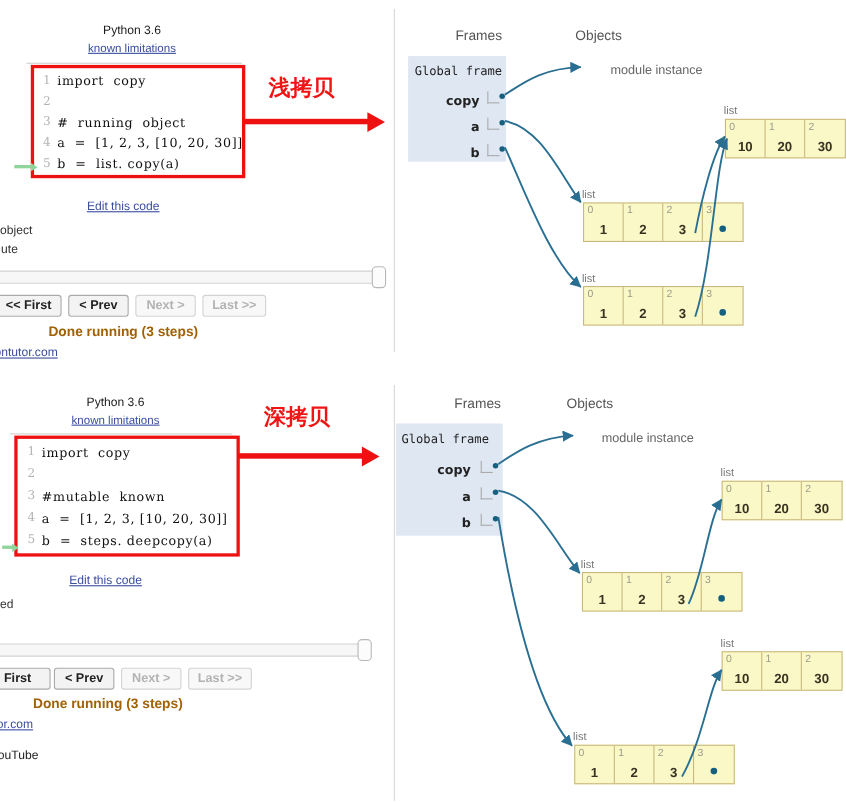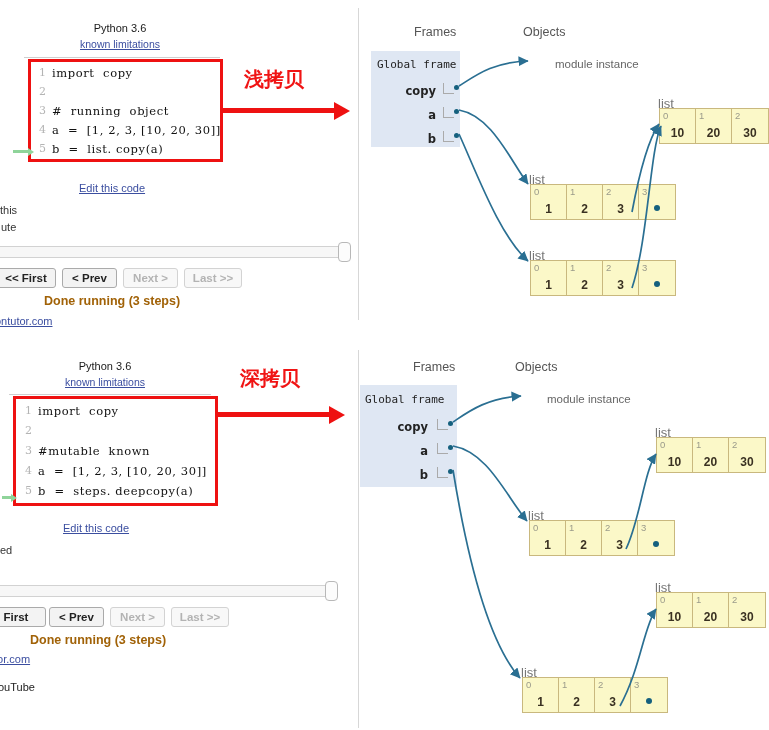--- a/index.html
+++ b/index.html
@@ -48,21 +48,21 @@
   .col-head{position:absolute;font-size:12.5px;color:#555;}
   .global-frame{position:absolute;background:#dfe7f3;box-sizing:border-box;}
   .gf-title{position:absolute;font-family:"DejaVu Sans Mono","Liberation Mono",monospace;
             font-size:11px;color:#222;white-space:pre;}
   .var-row{position:absolute;font-family:"DejaVu Sans","Liberation Sans",sans-serif;
            font-size:11.5px;font-weight:bold;color:#222;text-align:right;}
   .var-slot{position:absolute;border-left:1px solid #aaa;border-bottom:1px solid #aaa;
             width:11px;height:11px;box-sizing:border-box;}
   .dot{position:absolute;width:5px;height:5px;border-radius:50%;background:#15607e;}
   .obj-label{position:absolute;font-size:11.5px;color:#666;white-space:nowrap;padding-left:20px;}
-  .list-title{position:absolute;font-size:13px;color:#777;}
+  .list-title{position:absolute;font-size:10px;color:#777;}
   .list-box{position:absolute;display:flex;box-sizing:border-box;
             border:1px solid #c9b87e;background:#fbf8c8;}
   .cell{position:relative;border-right:1px solid #c9b87e;box-sizing:border-box;
         width:36px;height:34px;}
   .cell:last-child{border-right:none;}
   .cell .idx{position:absolute;left:3px;top:1px;font-size:9.5px;color:#9a9a8a;}
   .cell .val{position:absolute;left:0;right:0;bottom:3px;text-align:center;
              font-size:12px;font-weight:bold;color:#3a3122;}
   .cell .ptr{position:absolute;left:50%;top:60%;margin-left:-3px;width:6px;height:6px;
              border-radius:50%;background:#15607e;}
@@ -91,21 +91,21 @@
     <div class="codetext" style="top:44px;">#  running  object</div>
     <div class="lineno" style="left:2px;top:63px;">4</div>
     <div class="codetext" style="top:63px;">a  =  [1, 2, 3, [10, 20, 30]]</div>
     <div class="lineno" style="left:2px;top:82px;">5</div>
     <div class="codetext" style="top:82px;">b  =  list. copy(a)</div>
   </div>
   <div class="arrow-green" style="left:13px;top:150px;"></div>
 
   <div class="edit-link" style="left:79px;top:182px;">Edit this code</div>
 
-  <div class="trunc-text" style="left:0px;top:204px;">this</div>
+  <div class="trunc-text" style="left:0px;top:204px;">object</div>
   <div class="trunc-text" style="left:1px;top:221px;">ute</div>
 
   <div class="slider-track" style="left:-6px;top:246px;width:350px;"></div>
   <div class="slider-thumb" style="left:338px;top:242px;"></div>
 
   <div class="navbtn" style="left:-4px;top:268px;width:60px;height:20px;">&lt;&lt; First</div>
   <div class="navbtn" style="left:62px;top:268px;width:55px;height:20px;">&lt; Prev</div>
   <div class="navbtn disabled" style="left:123px;top:268px;width:55px;height:20px;">Next &gt;</div>
   <div class="navbtn disabled" style="left:184px;top:268px;width:58px;height:20px;">Last &gt;&gt;</div>
 

